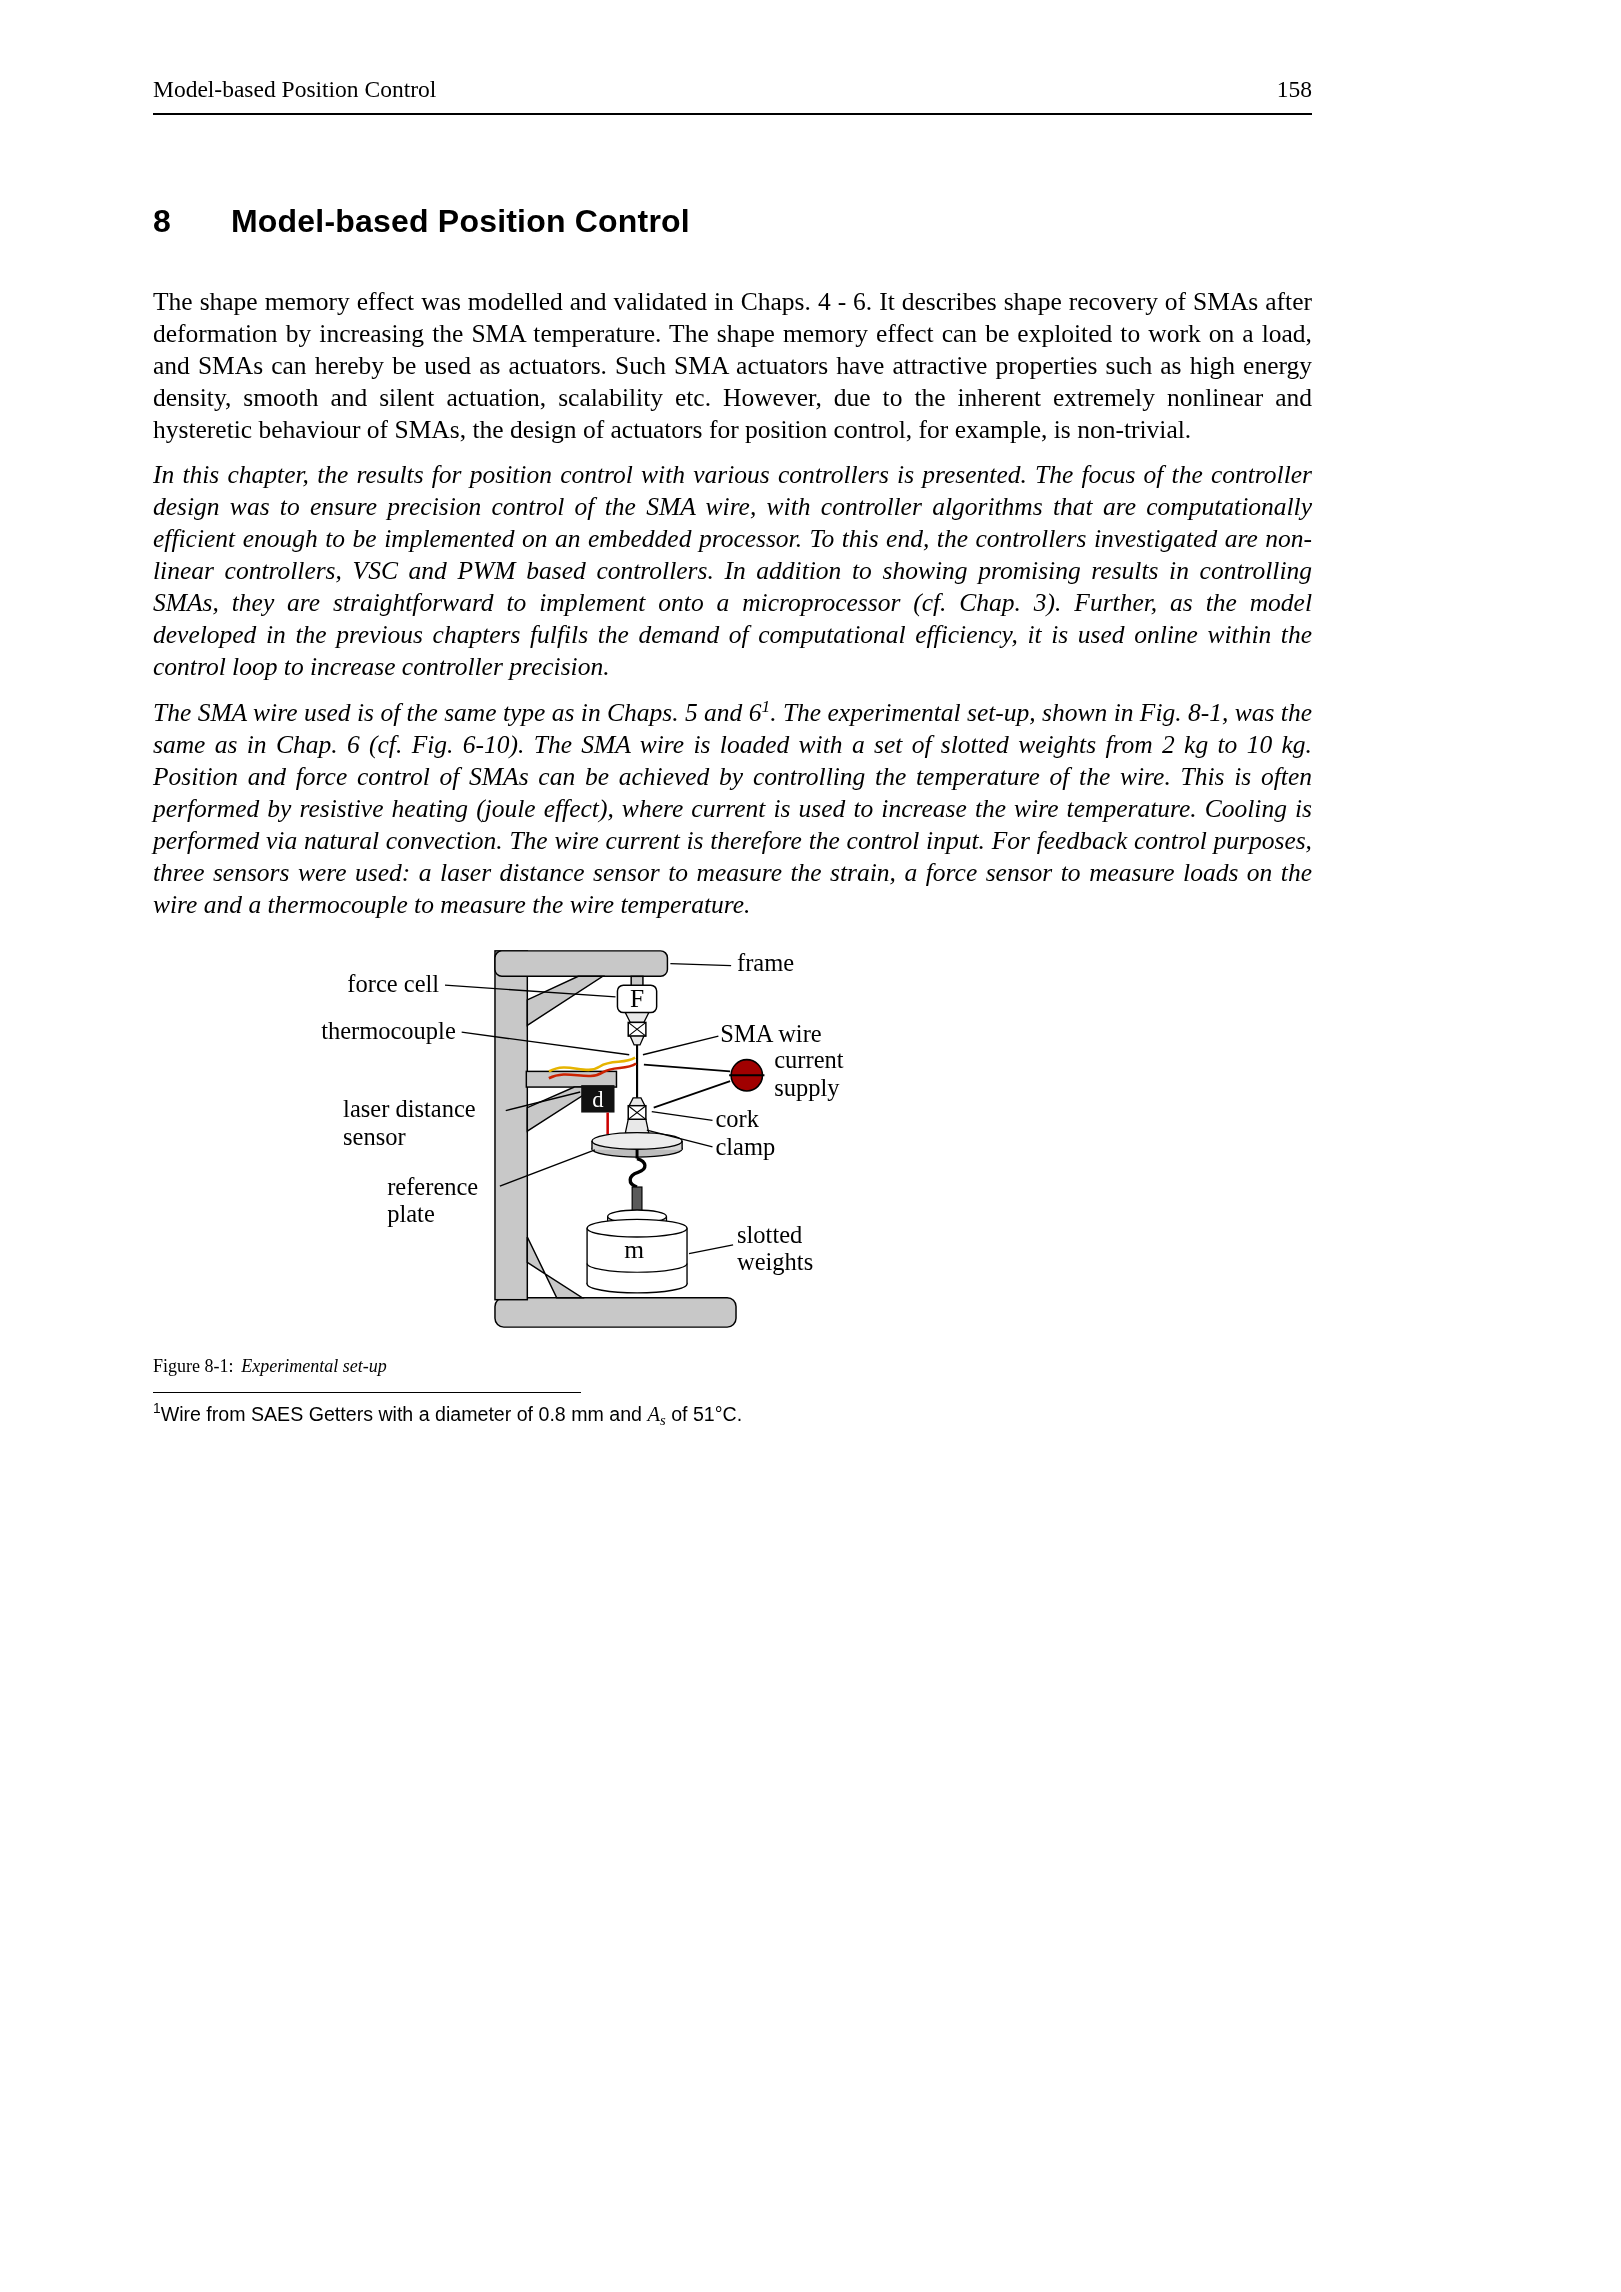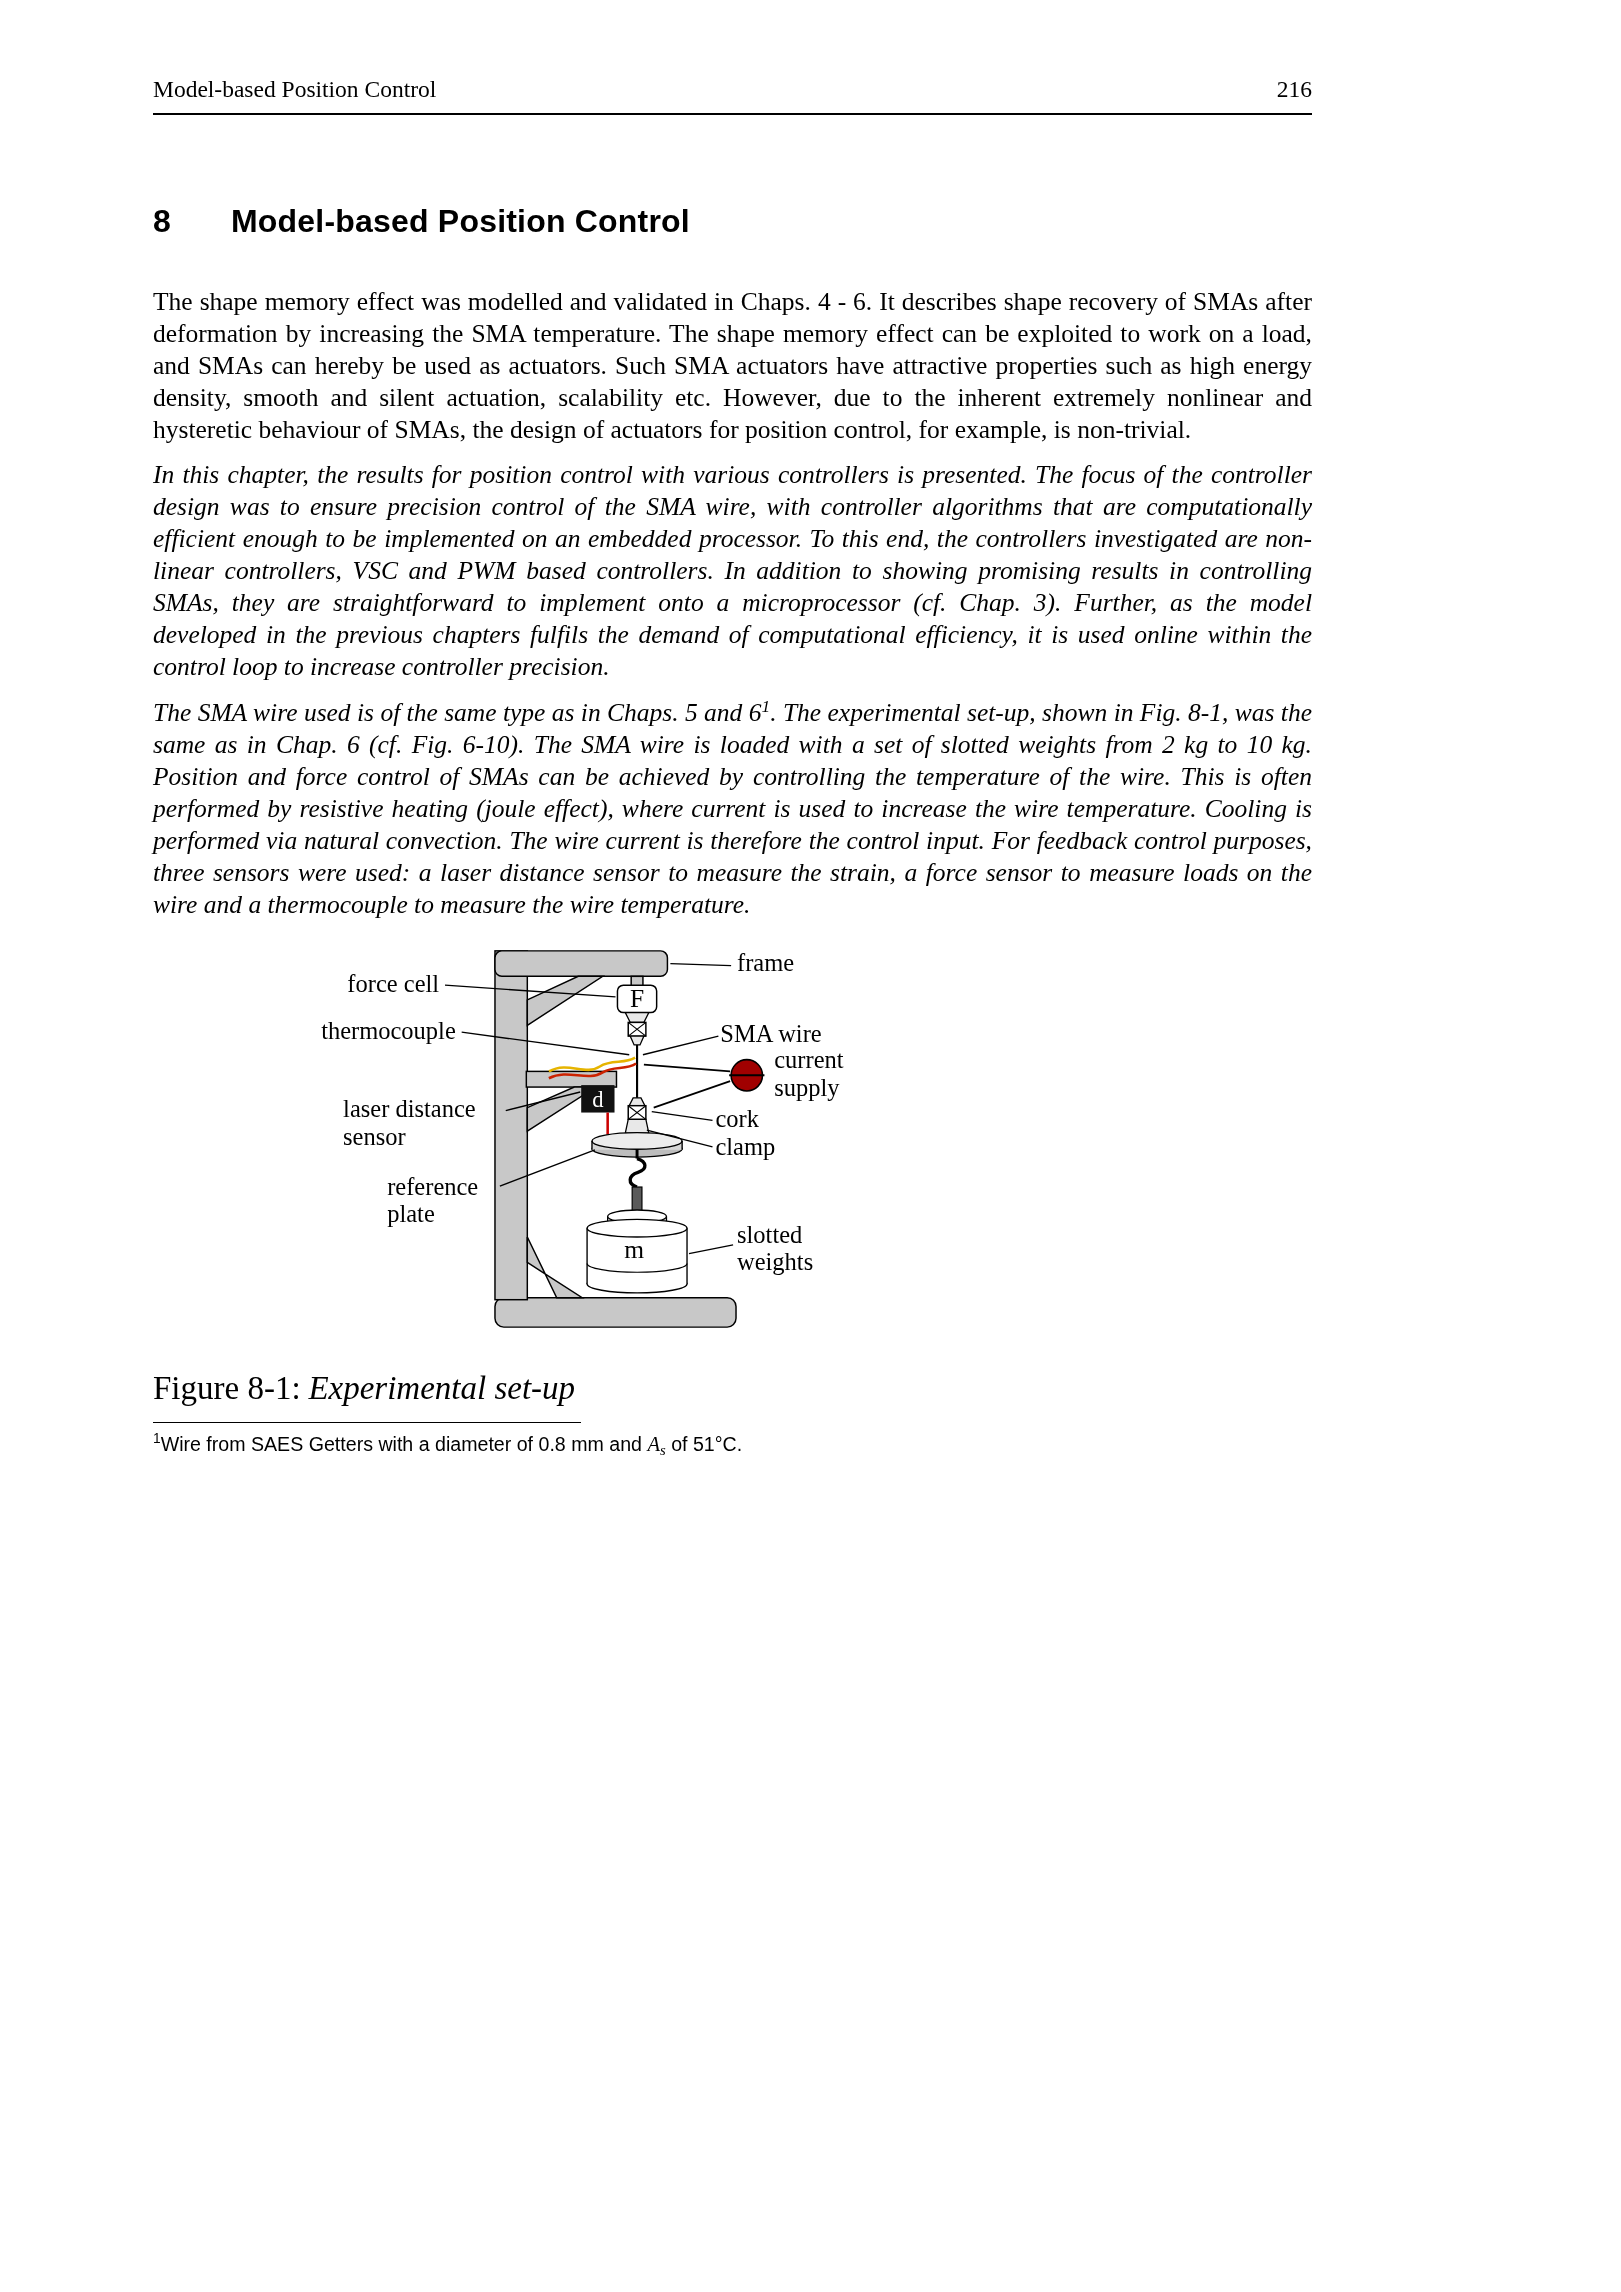--- a/index.html
+++ b/index.html
@@ -31,41 +31,41 @@
   .fig-label{ font-family:"Liberation Serif", serif; font-size:25px; fill:#000; }
   .anchor-end{ text-anchor:end; }
   .anchor-mid{ text-anchor:middle; }
   .sym{ font-family:"Liberation Serif", serif; font-size:26px; fill:#000; }
 
   .gray{ fill:#c8c8c8; stroke:#000; stroke-width:1.5; }
   .whitebox{ fill:#ffffff; stroke:#000; stroke-width:1.5; }
   .clampfill{ fill:#e8e8e8; stroke:#000; stroke-width:1.3; }
   .ptr{ stroke:#000; stroke-width:1.4; }
 
-  figcaption.caption{ margin-top:35px; font-size:33px; }
+  figcaption.caption{ margin-top:21px; font-size:18px; }
   figcaption.caption .cap-label{ margin-right:7.8px; }
   figcaption.caption .cap-italic{ font-style:italic; }
 
   .footnote{ margin-top:15.7px; }
   .footnote-rule{ width:428px; border-top:1.5px solid #000; }
   .footnote-text{
     font-family:"Liberation Sans", sans-serif; font-size:19.6px; padding-top:7.8px;
   }
   .footnote-text sup{ font-size:0.7em; }
   .footnote-text .fvar{ font-style:italic; font-family:"Liberation Serif", serif; font-size:20.6px; }
   .footnote-text sub.fvar{ font-size:14.7px; }
 </style>
 </head>
 <body>
 
 <div class="page">
 
   <div class="running-header">
     <span>Model-based Position Control</span>
-    <span>216</span>
+    <span>158</span>
   </div>
 
   <h1 class="chapter">
     <span class="h-num">8</span>
     <span>Model-based Position Control</span>
   </h1>
 
   <div class="body-text">
     <p>The shape memory effect was modelled and validated in Chaps. 4 - 6. It describes shape recovery of SMAs after deformation by increasing the SMA temperature. The shape memory effect can be exploited to work on a load, and SMAs can hereby be used as actuators. Such SMA actuators have attractive properties such as high energy density, smooth and silent actuation, scalability etc. However, due to the inherent extremely nonlinear and hysteretic behaviour of SMAs, the design of actuators for position control, for example, is non-trivial.</p>
     <p>In this chapter, the results for position control with various controllers is presented. The focus of the controller design was to ensure precision control of the SMA wire, with controller algorithms that are computationally efficient enough to be implemented on an embedded processor. To this end, the controllers investigated are non-linear controllers, VSC and PWM based controllers. In addition to showing promising results in controlling SMAs, they are straightforward to implement onto a microprocessor (cf. Chap. 3). Further, as the model developed in the previous chapters fulfils the demand of computational efficiency, it is used online within the control loop to increase controller precision.</p>

